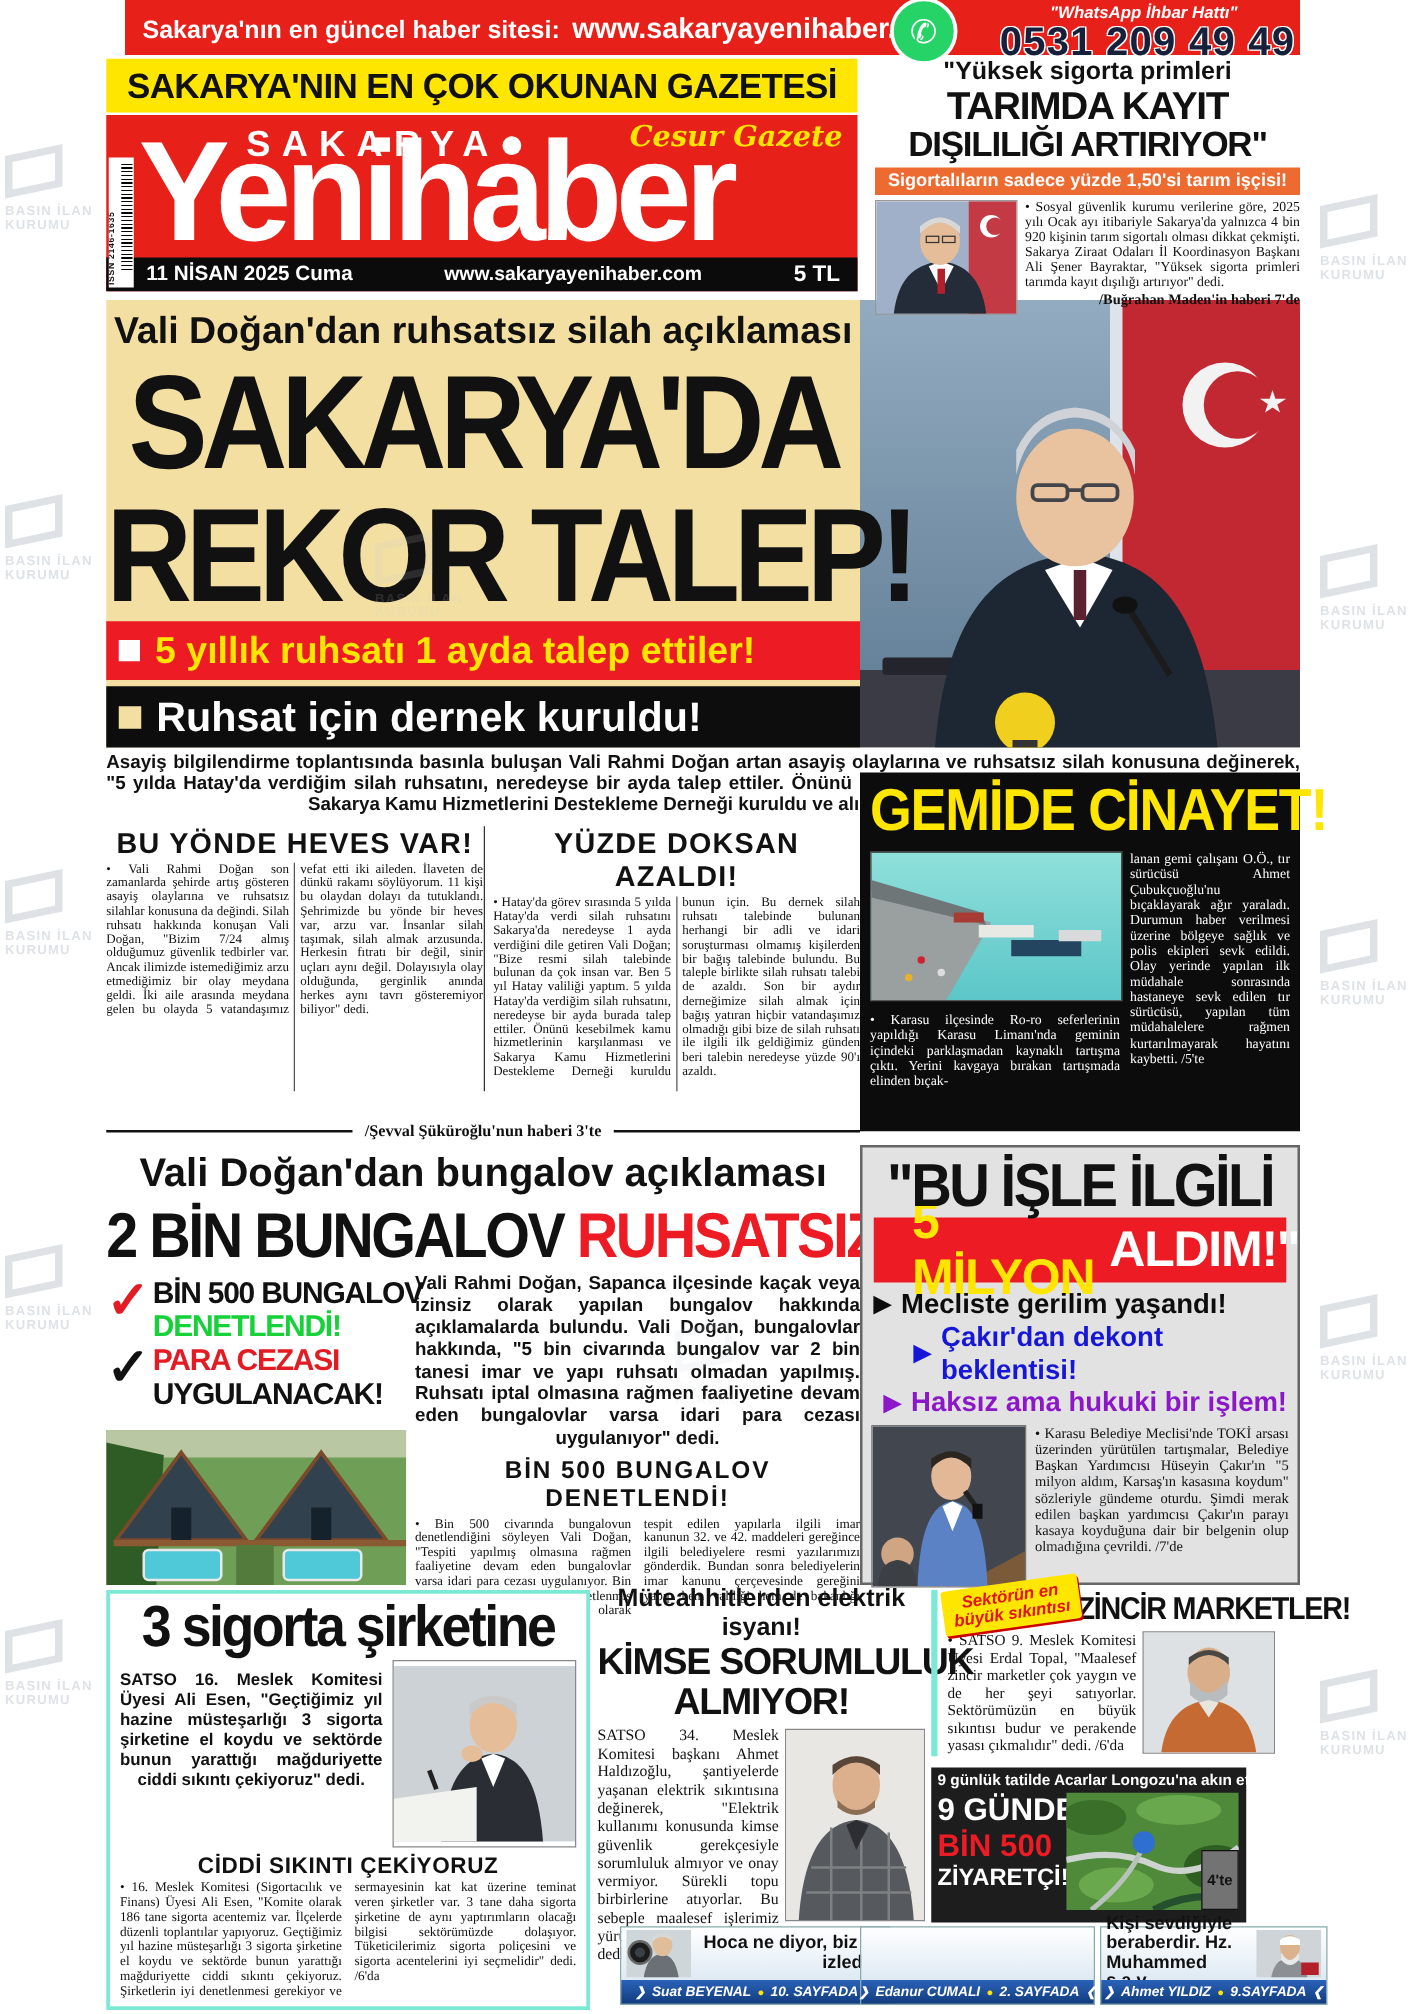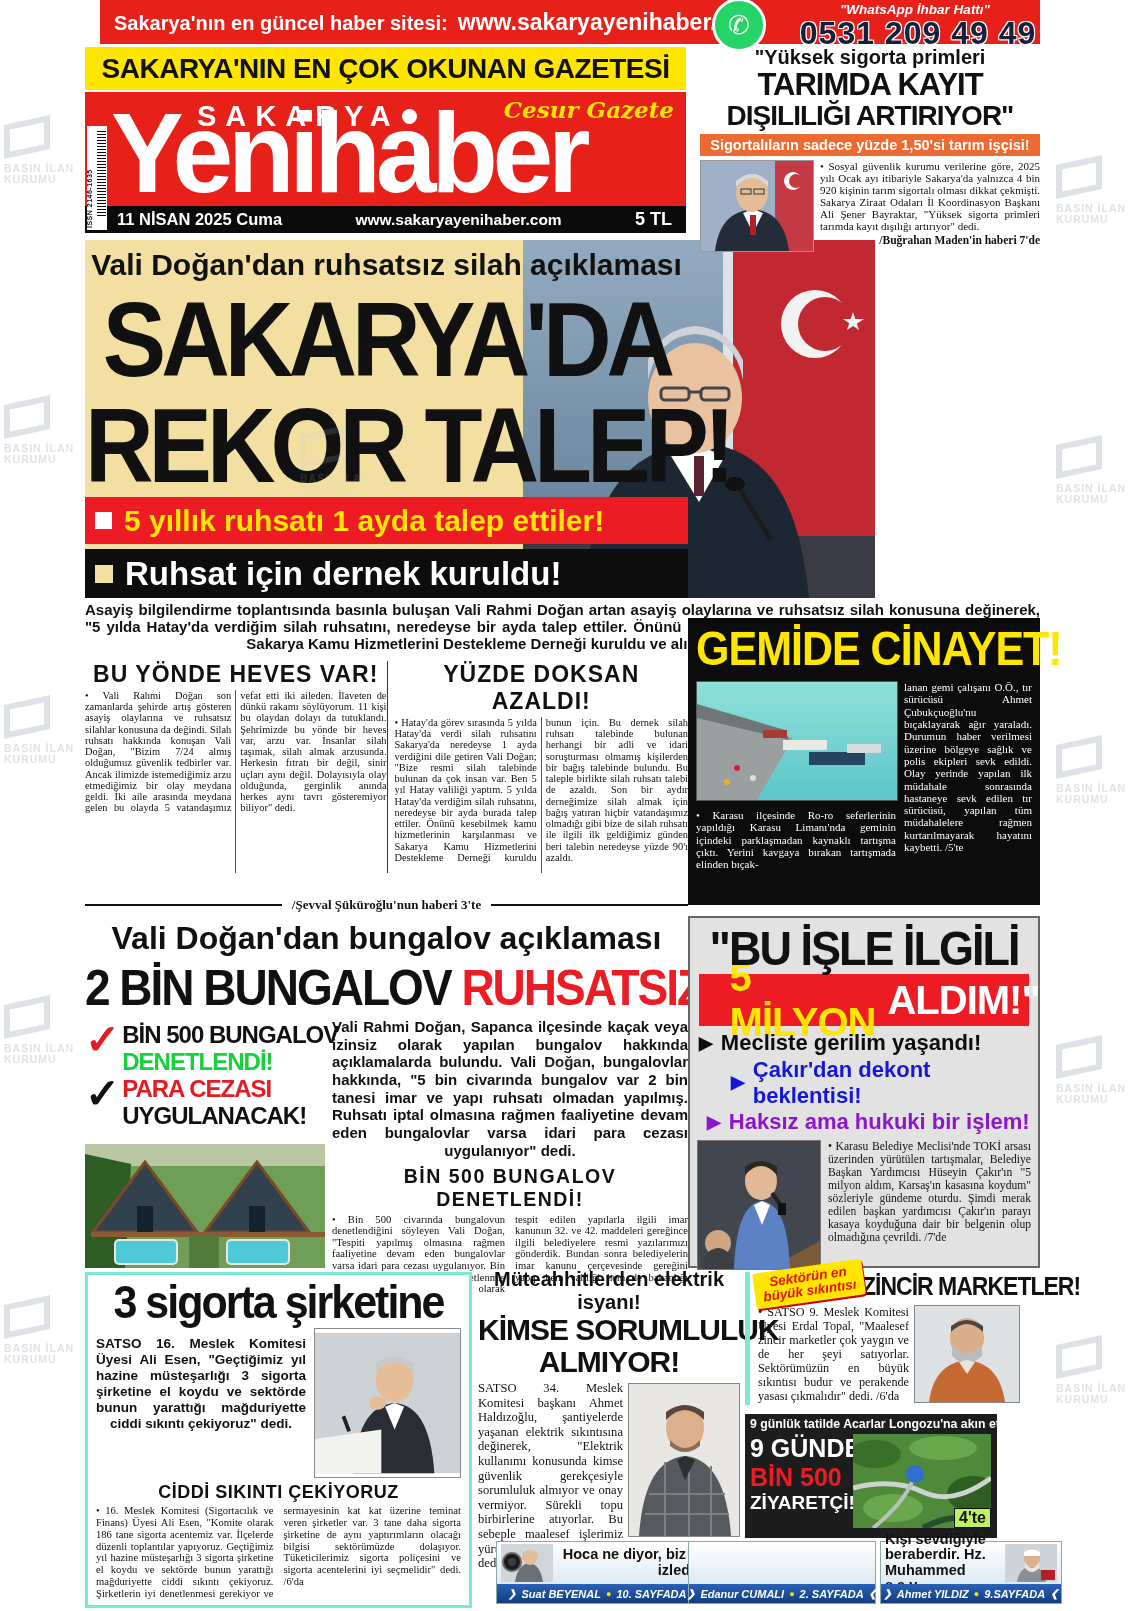--- a/index.html
+++ b/index.html
@@ -58,21 +58,21 @@
   .tarim-t1{text-align:center;font-size:31px;font-weight:900;letter-spacing:-1px;line-height:1;margin-top:2px;}
   .tarim-t2{text-align:center;font-size:28px;font-weight:900;letter-spacing:-1px;line-height:1;margin-top:2px;}
   .tarim-bar{margin-top:4px;background:#ed6b30;color:#fff;font-weight:bold;font-size:14.5px;
              text-align:center;padding:3px 0;}
   .tarim-row{display:flex;gap:6px;margin-top:4px;}
   .tarim-photo{width:112px;height:90px;border:1px solid #999;flex:none;}
   .tarim-body{font-family:"Liberation Serif",serif;font-size:11px;line-height:1.1;text-align:justify;}
   .tarim-byline{text-align:right;font-family:"Liberation Serif",serif;font-weight:bold;font-size:11.5px;margin-top:1px;}
 
   
-  .lead-box{left:85px;top:240px;width:790px;height:358px;background:#f3dfa2;z-index:1;}
+  .lead-box{left:85px;top:240px;width:955px;height:358px;background:#f3dfa2;z-index:1;}
   .lead-photo{position:absolute;right:0;top:0;width:352px;height:358px;}
   .lead-kicker{position:absolute;left:0;top:8px;width:603px;text-align:center;font-size:30px;font-weight:900;}
   .lead-h1{position:absolute;left:0;top:46px;width:603px;text-align:center;font-size:95px;font-weight:900;
            letter-spacing:-5px;line-height:1;transform:scaleY(1.12);transform-origin:center top;white-space:nowrap;}
   .lead-h2{position:absolute;left:0;top:152px;width:603px;text-align:center;font-size:95px;font-weight:900;
            letter-spacing:-5px;line-height:1;transform:scaleY(1.12);transform-origin:center top;white-space:nowrap;}
   .lead-sub1{position:absolute;left:0;top:257px;width:603px;height:47px;background:#ed1c24;display:flex;
              align-items:center;gap:12px;padding-left:10px;box-sizing:border-box;}
   .lead-sub1 .sq{width:17px;height:17px;background:#fff;flex:none;}
   .lead-sub1 span{color:#ffe600;font-size:30px;font-weight:900;white-space:nowrap;}
@@ -172,22 +172,22 @@
   
   .longoz{left:745px;top:1414px;width:252px;height:124px;background:#1d1d1d;box-sizing:border-box;
           padding:3px 5px;z-index:2;}
   .lg-kicker{color:#fff;font-weight:bold;font-size:12.3px;text-align:center;white-space:nowrap;}
   .lg-row{display:flex;gap:5px;margin-top:3px;}
   .lg-stack{width:98px;flex:none;}
   .lg-l1{color:#fff;font-size:25px;font-weight:900;line-height:1.15;white-space:nowrap;}
   .lg-l2{color:#ed1c24;font-size:25px;font-weight:900;line-height:1.15;white-space:nowrap;}
   .lg-l3{color:#fff;font-size:19px;font-weight:900;line-height:1.2;white-space:nowrap;}
   .lg-photo{position:relative;width:138px;height:94px;}
-  .lg-page{position:absolute;right:0;bottom:0;background:#bef264;color:#111;font-weight:900;font-size:16px;
-           padding:0 4px;border:1px solid #111;}
+  .lg-page{position:absolute;right:0;bottom:0;background:#737373;color:#111;font-weight:900;font-size:12px;
+           padding:16px 4px;border:1px solid #111;}
 
   
   .colbox{position:absolute;top:1541px;height:63px;border:1px solid #8aa;box-sizing:border-box;
           background:linear-gradient(#ffffff,#cfe0ef);z-index:2;}
   .cb-inner{display:flex;gap:4px;height:41px;padding:2px 4px;box-sizing:border-box;align-items:center;}
   .cb-title{font-size:14.5px;font-weight:900;line-height:1.05;}
   .cb-photo{width:52px;height:38px;flex:none;}
   .cb-bar{position:absolute;left:0;right:0;bottom:0;height:19px;background:linear-gradient(#2a62b8,#123c7e);
           color:#fff;display:flex;align-items:center;justify-content:center;gap:5px;
           font-size:11px;font-weight:900;font-style:italic;white-space:nowrap;}

